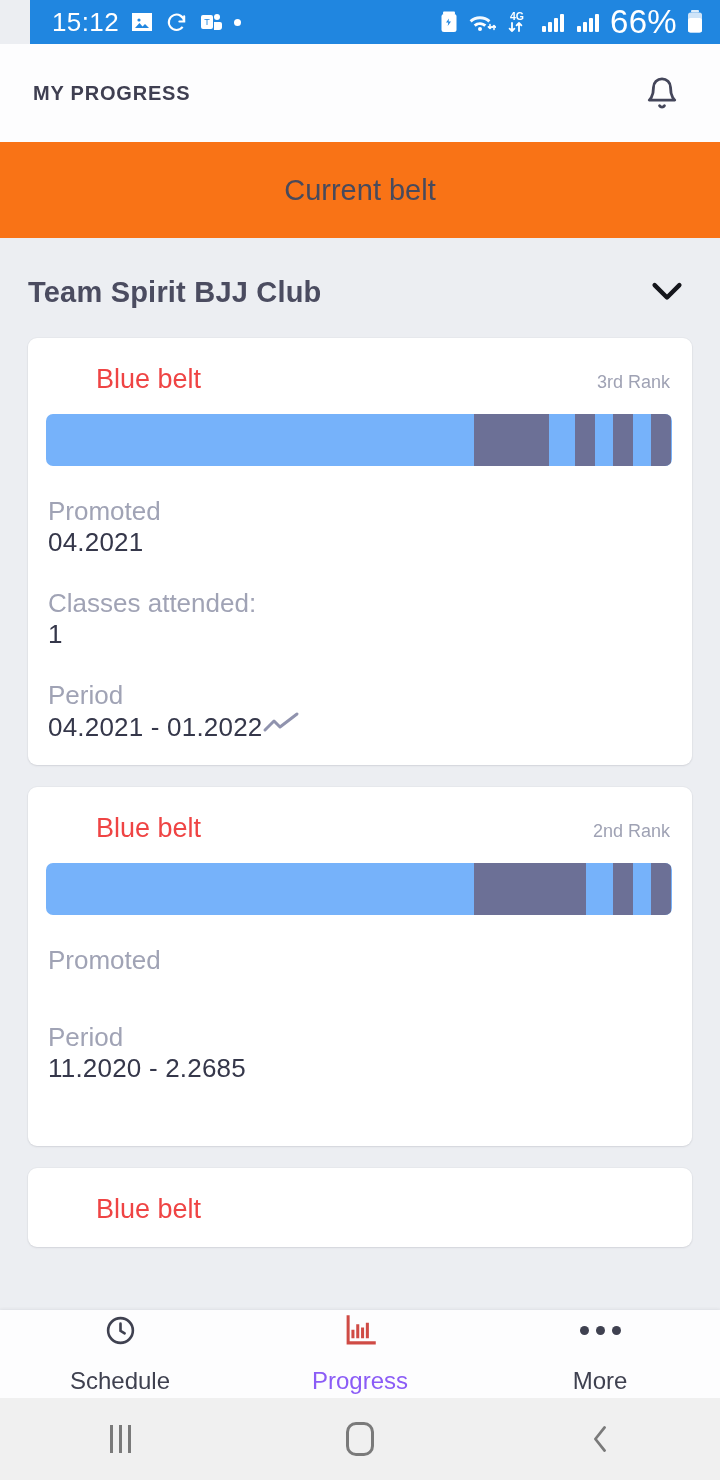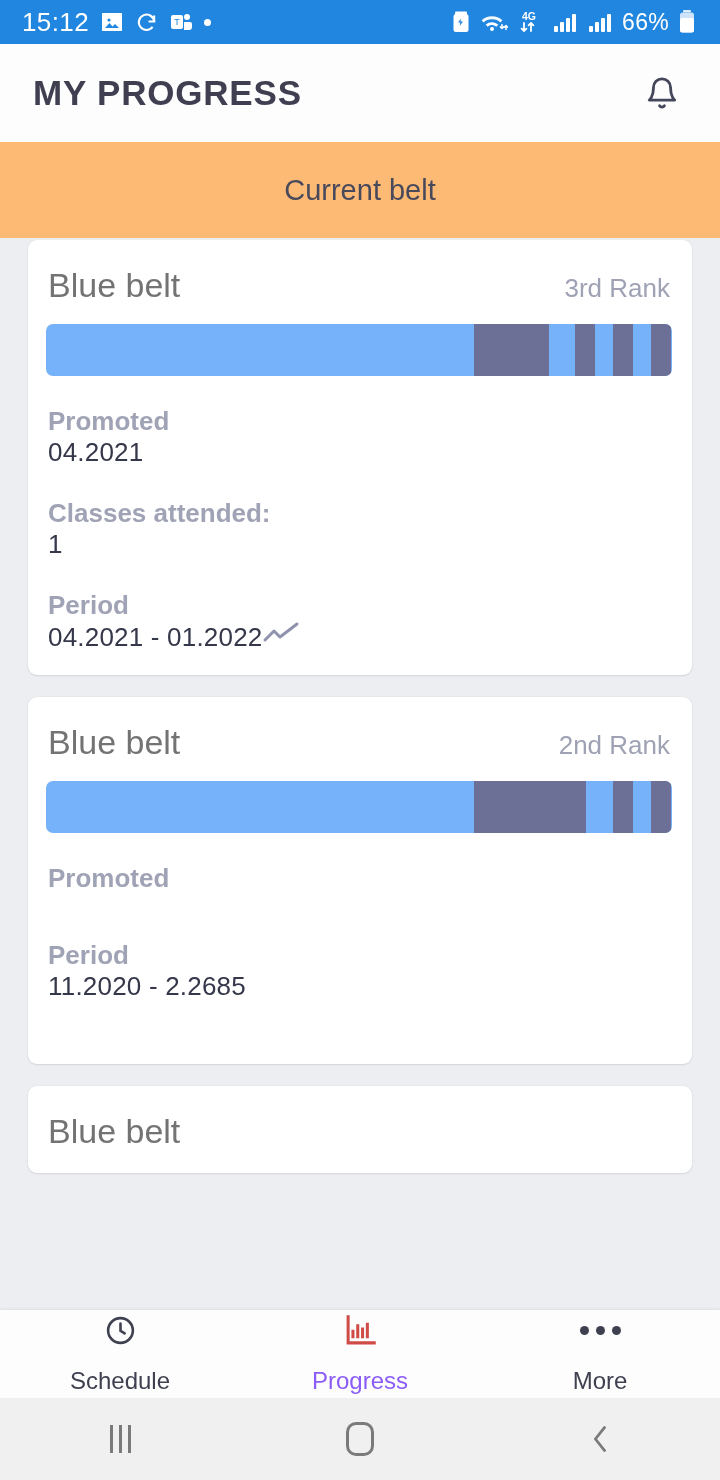--- a/index.html
+++ b/index.html
@@ -8,40 +8,41 @@
     font-family:"Liberation Sans", sans-serif;
     background:#eceef2;
     overflow:hidden;
     position:relative;
   }
 
   
   .statusbar{
     height:44px; background:#2086e0; color:#ffffff;
     display:flex; align-items:center; justify-content:space-between;
-    padding:0 24px 0 22px;
+    padding:0 16px 0 22px;
+    margin-left:30px;
   }
   .sb-left{ display:flex; align-items:center; gap:11px; }
   .sb-clock{ font-size:26px; letter-spacing:.4px; font-weight:400; }
   .sb-right{ display:flex; align-items:center; gap:9px; }
   .sb-ico{ display:block; }
-  .sb-batterytxt{ font-size:23px; letter-spacing:.3px; }
+  .sb-batterytxt{ font-size:33px; letter-spacing:.3px; }
   .dot{ width:7px; height:7px; border-radius:50%; background:#ffffff; display:block; }
 
   
   .appbar{
     height:98px; background:#fdfdfe;
     display:flex; align-items:center; justify-content:space-between;
     padding:0 30px 0 33px;
   }
-  .app-title{ font-size:35px; font-weight:700; color:#3f3f51; letter-spacing:.8px; }
+  .app-title{ font-size:20px; font-weight:700; color:#3f3f51; letter-spacing:.8px; }
   .bell-btn{ width:56px; height:56px; display:flex; align-items:center; justify-content:center; }
 
   
-  .tabs{ height:96px; background:#fdba74; display:flex; position:relative; }
+  .tabs{ height:96px; background:#f97316; display:flex; position:relative; }
   .tab{
     flex:1; display:flex; align-items:center; justify-content:center;
     font-size:29px; color:#484a5c; position:relative;
   }
   .tab.active{ color:#32343f; }
   .tab-underline{
     position:absolute; left:0; right:0; bottom:0; height:4px; background:#cf4b45;
   }
 
   
@@ -58,32 +59,32 @@
 
   .card{
     background:#ffffff; border-radius:9px; margin:0 28px 22px 28px;
     padding:26px 20px 22px 18px;
     box-shadow:0 1px 2px rgba(40,44,63,.10), 0 0 0 1px rgba(40,44,63,.025);
   }
   .card-head{
     display:flex; align-items:baseline; justify-content:space-between;
     padding:0 2px 0 2px;
   }
-  .belt-name{ font-size:34px; color:#737373; }
-  .rank-name{ font-size:26px; color:#9fa2b4; }
+  .belt-name{ font-size:27px; color:#ef4444;margin-left:48px; }
+  .rank-name{ font-size:18px; color:#9fa2b4; }
 
   
   .belt-bar{
     position:relative; height:52px; margin-top:19px;
     border-radius:7px; overflow:hidden; background:#76b2fa;
   }
   .seg{ position:absolute; top:0; bottom:0; background:#6c7096; }
 
   .field{ margin-top:30px; padding-left:2px; }
-  .field-label{ font-size:26px; color:#a0a3b5;font-weight:bold; }
+  .field-label{ font-size:26px; color:#a0a3b5; }
   .field-value{ font-size:26px; color:#35374a; letter-spacing:.2px; }
 
   .period-row{ display:flex; align-items:flex-end; justify-content:flex-start; }
   .trend-ico{ padding-right:8px; padding-bottom:2px; }
 
   
   .bottomnav{
     position:absolute; left:0; right:0; bottom:82px; height:88px;
     background:#fdfdfe; display:flex; align-items:center;
     box-shadow:0 -1px 3px rgba(40,44,63,.07);
@@ -181,20 +182,28 @@
 </div>
 
 <div class="tabs">
   <div class="tab">
     <span>Current belt</span>
   </div>
 </div>
 
 <div class="content">
 
+  <div class="club-row">
+    <div class="club-name">Team Spirit BJJ Club</div>
+    <div class="chev-btn">
+      <svg width="34" height="22" viewBox="0 0 24 16" fill="none" stroke="#15161c" stroke-width="3.2" stroke-linecap="round" stroke-linejoin="round">
+          <path d="M3 3l9 9 9-9"></path>
+        </svg>
+    </div>
+  </div>
 
   <div class="card">
     <div class="card-head">
       <span class="belt-name">Blue belt</span>
       <span class="rank-name">3rd Rank</span>
     </div>
     <div class="belt-bar">
       <span class="seg" style="left:68.3%;width:12.1%"></span>
       <span class="seg" style="left:84.5%;width:3.2%"></span>
       <span class="seg" style="left:90.6%;width:3.2%"></span>

